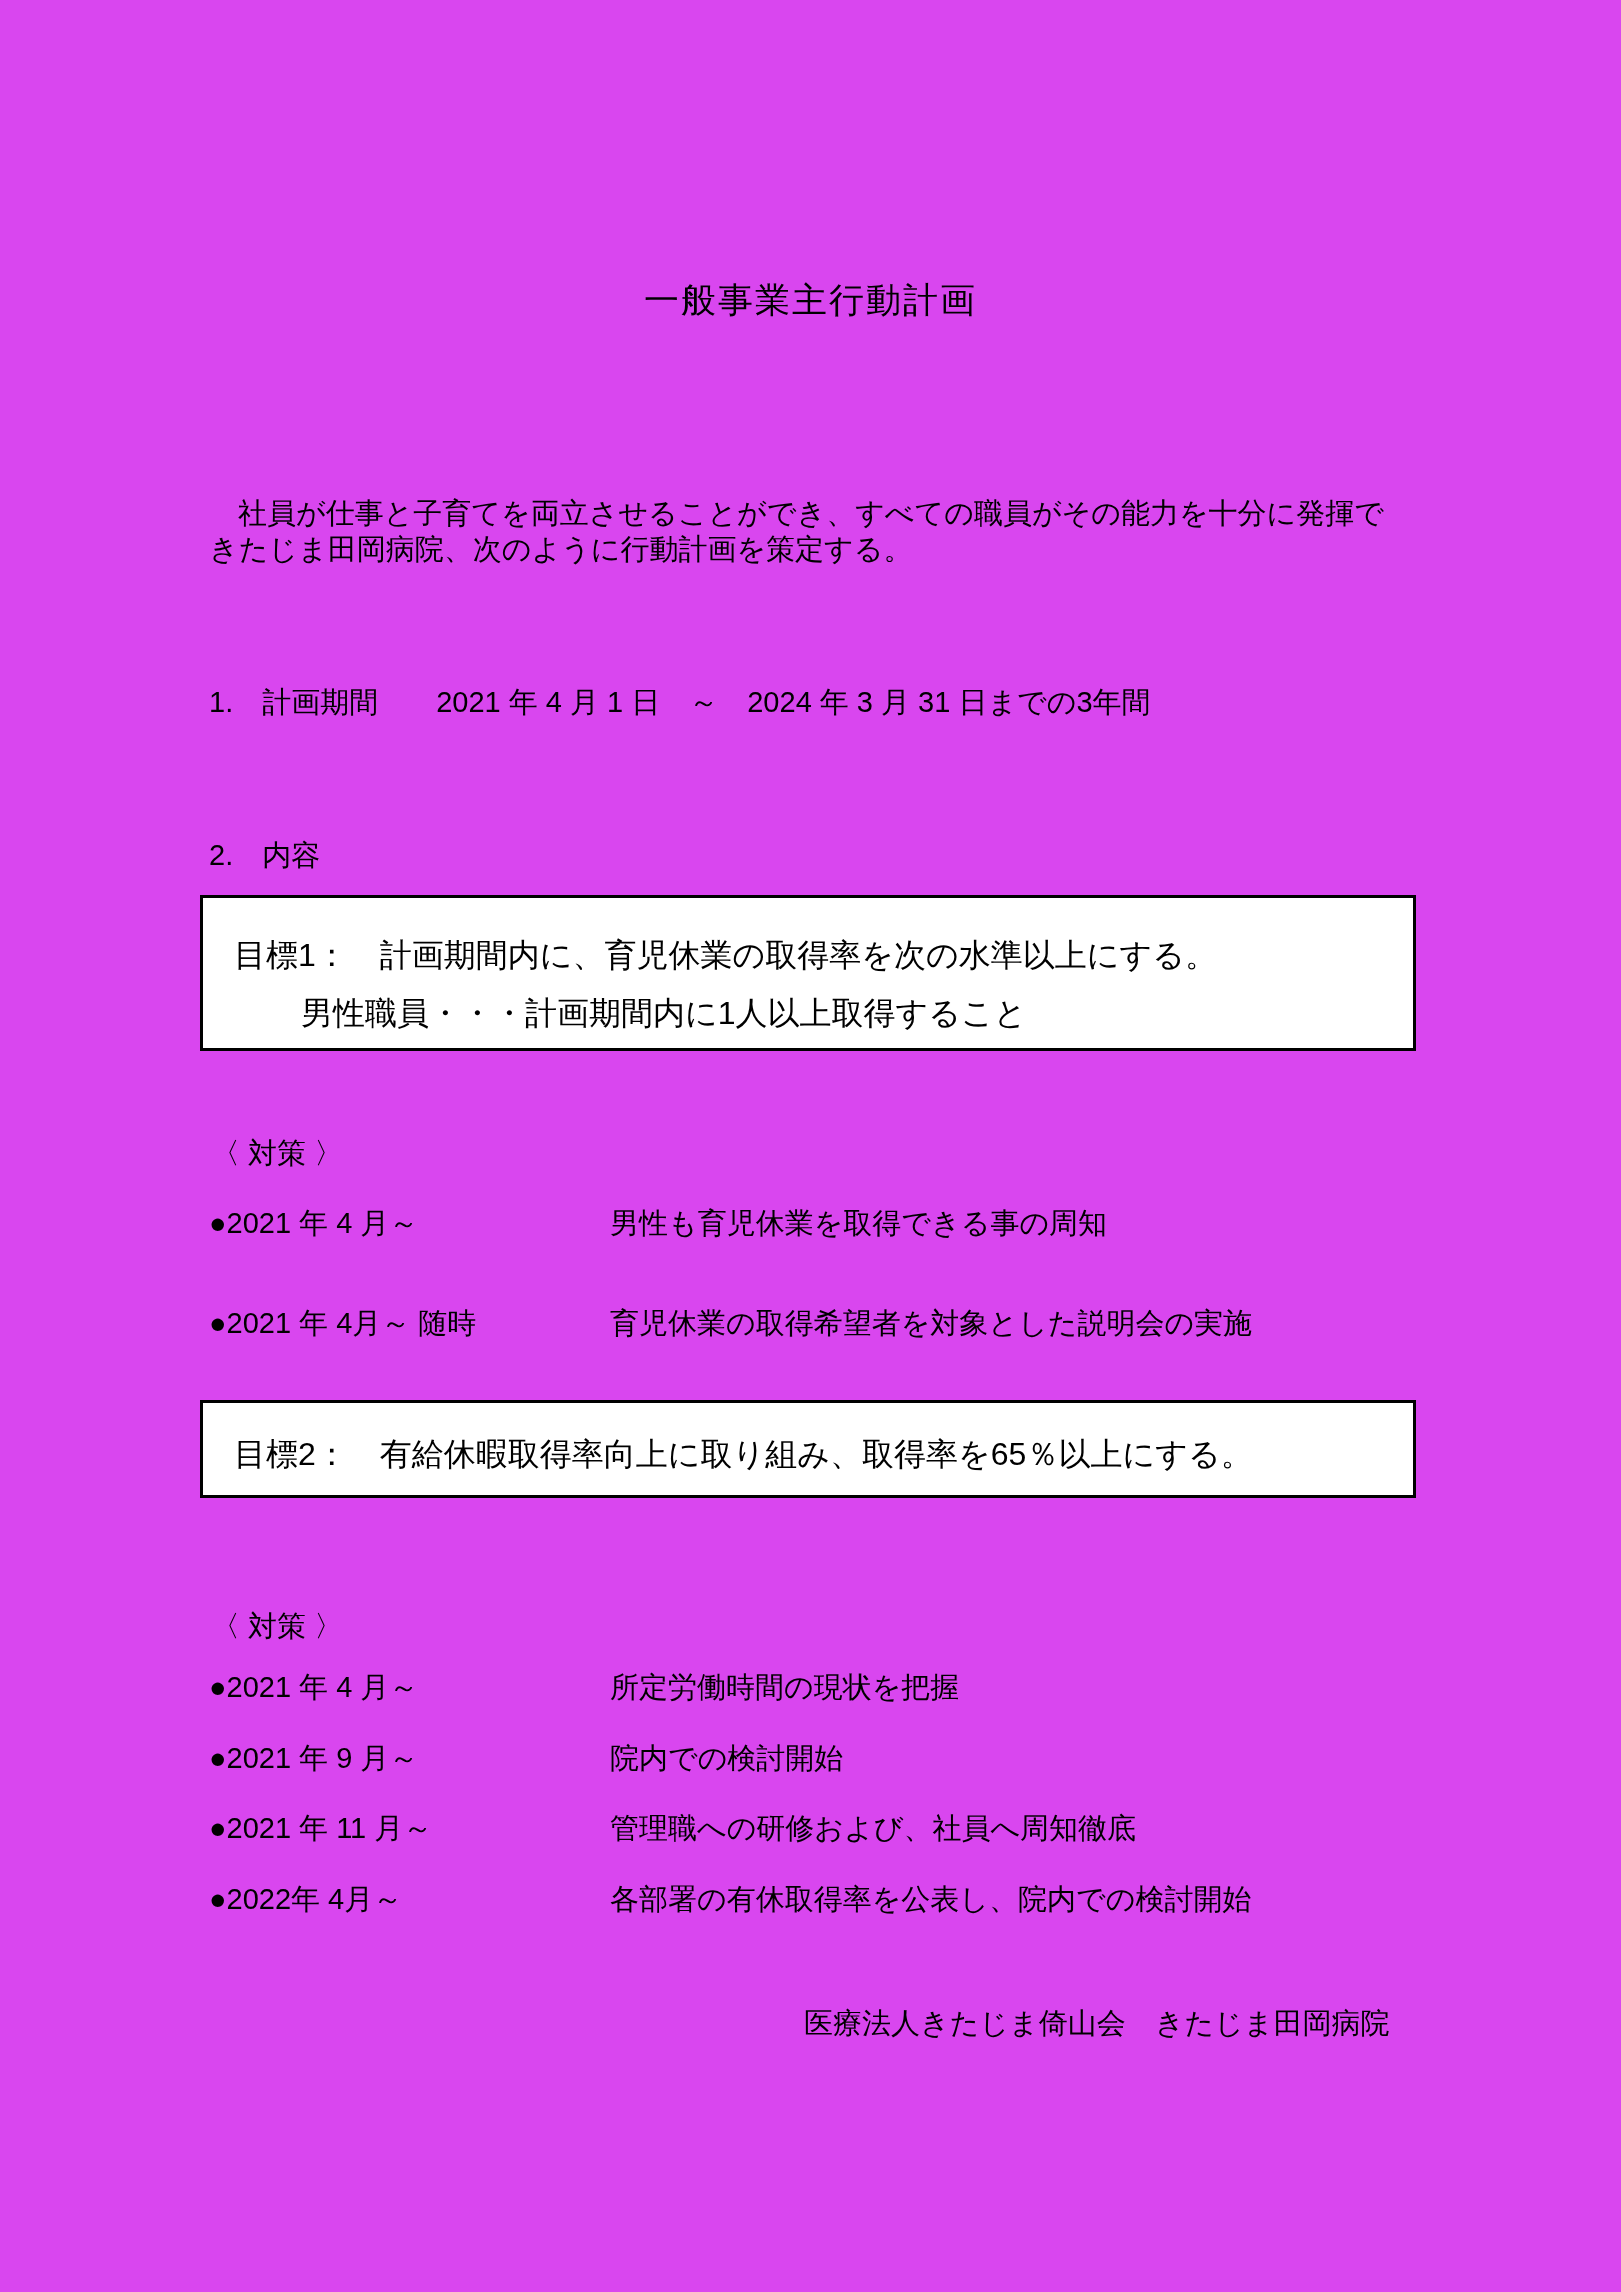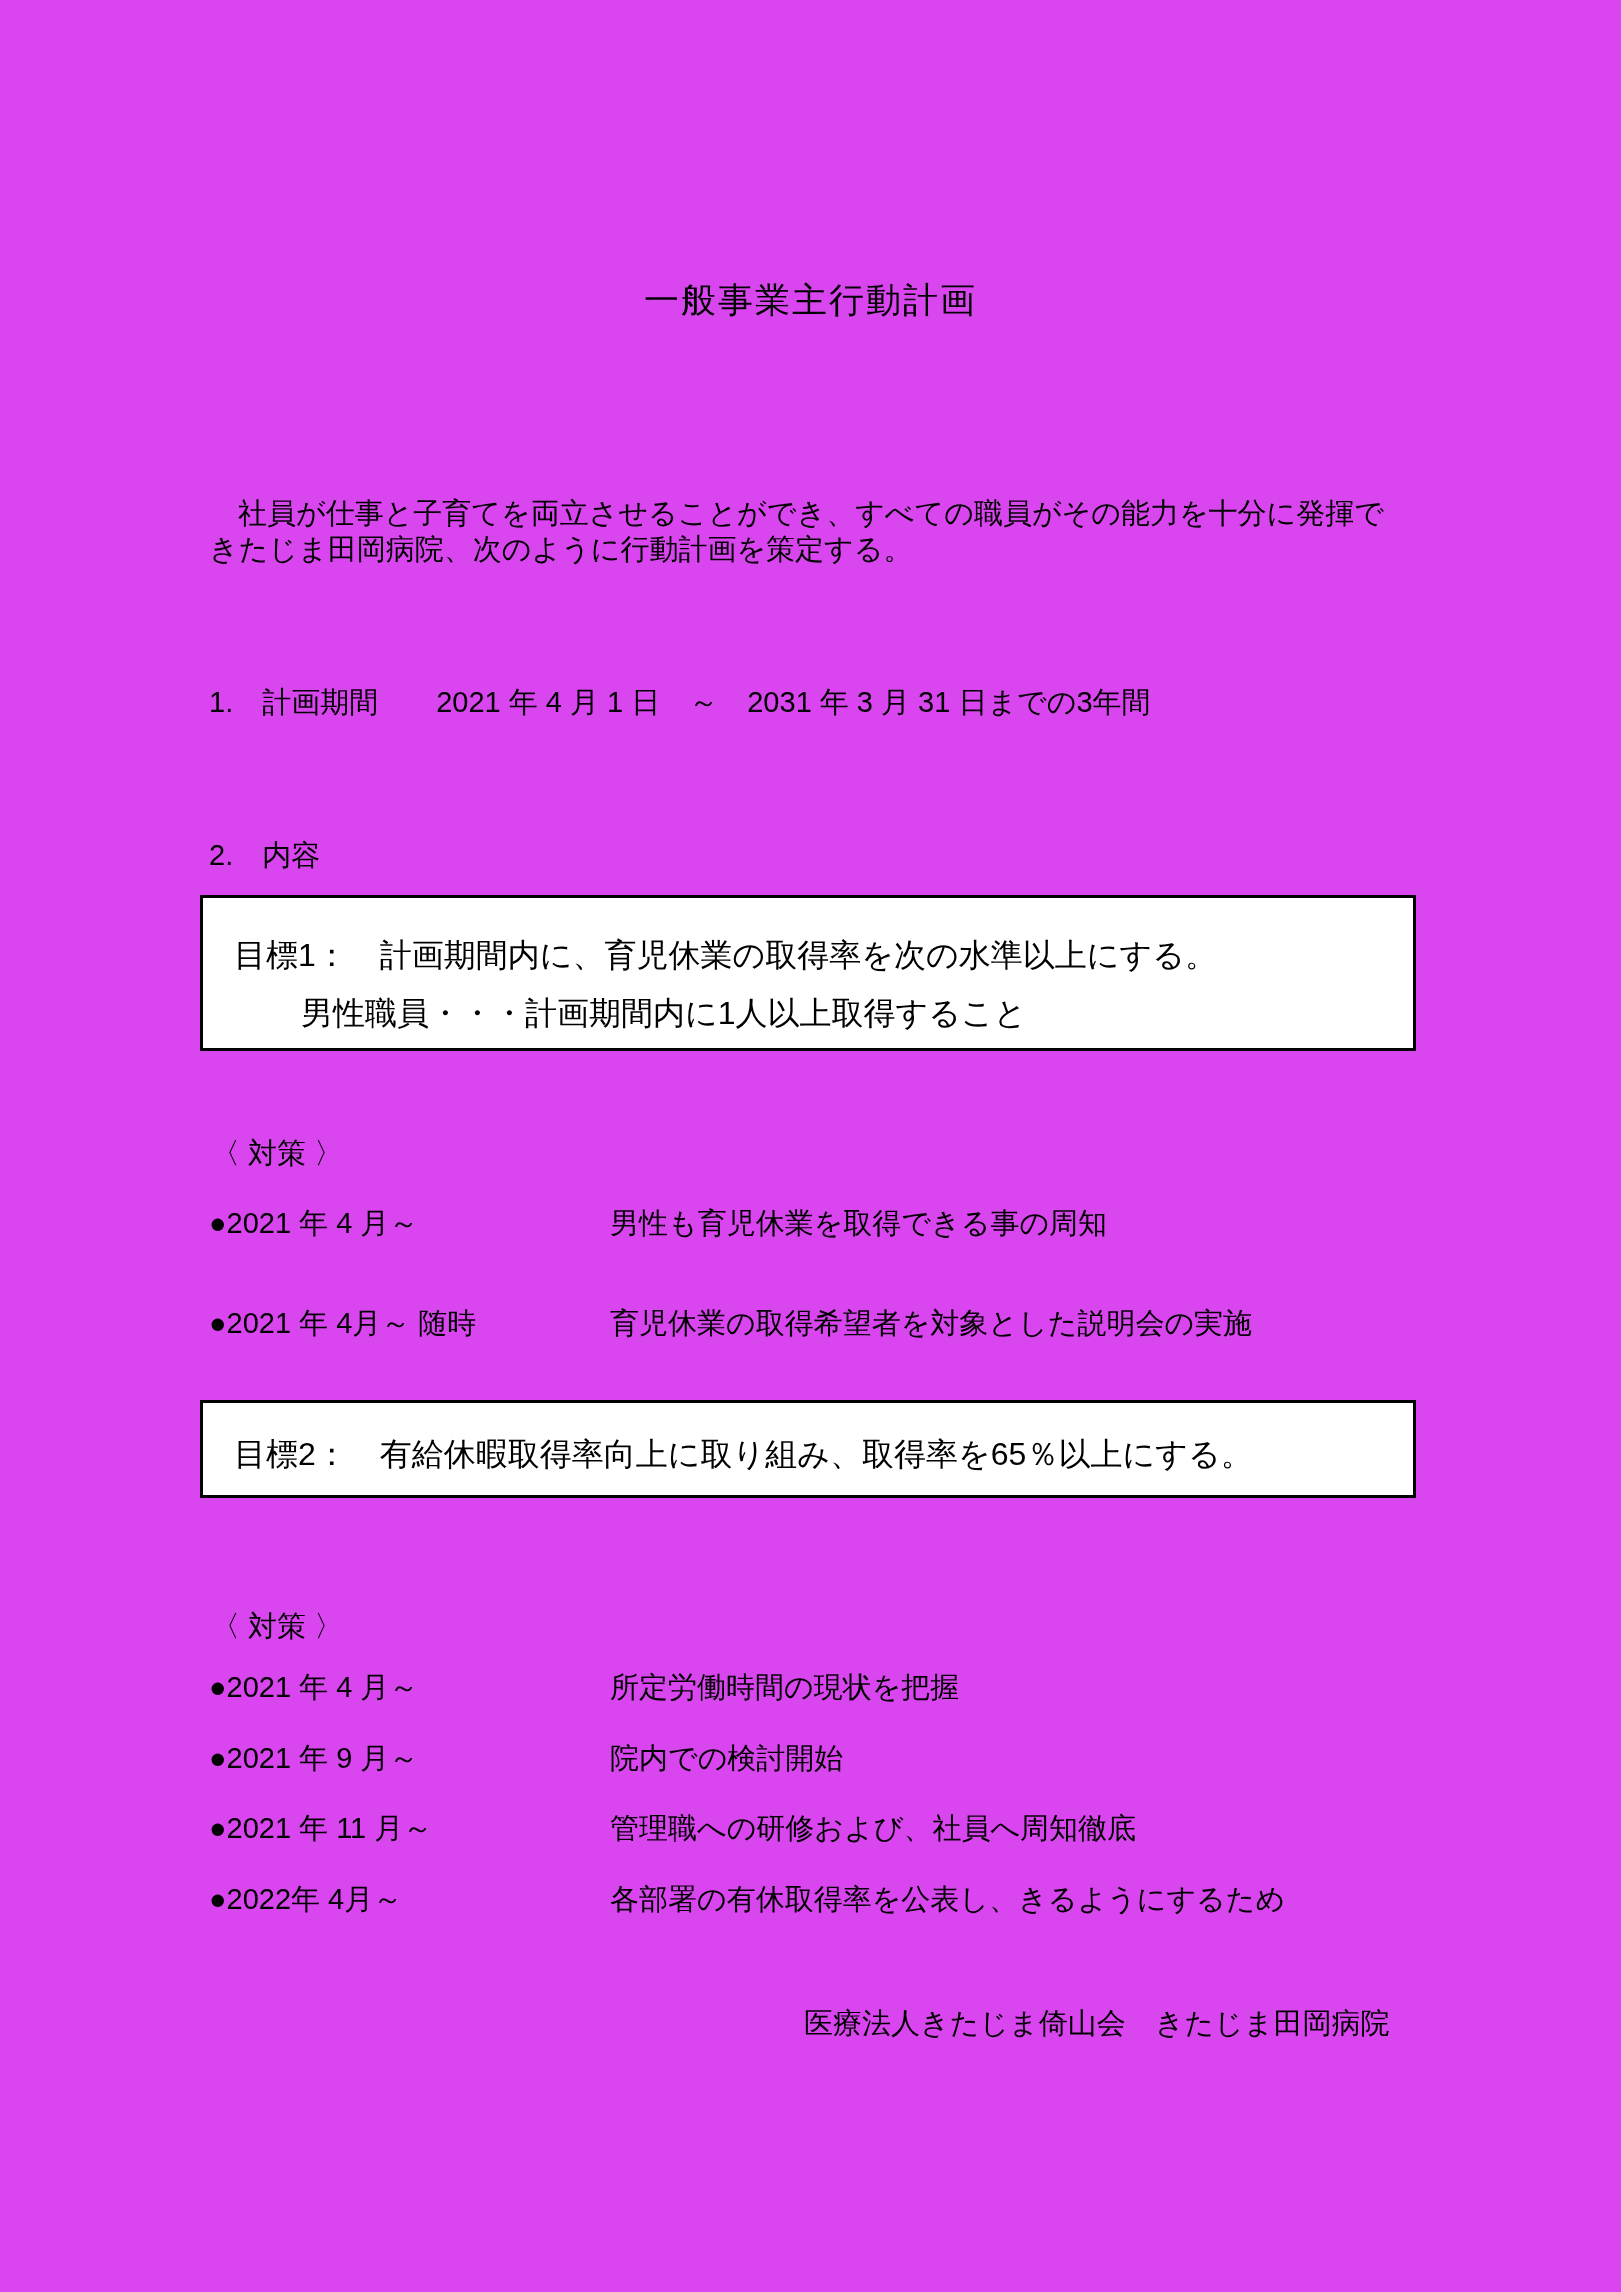--- a/index.html
+++ b/index.html
@@ -122,21 +122,21 @@
 
 <div class="page">
 
   <div class="doc-title">一般事業主行動計画</div>
 
   <div class="intro">
     <div class="intro-line">　社員が仕事と子育てを両立させることができ、すべての職員がその能力を十分に発揮で</div>
     <div class="intro-line">きたじま田岡病院、次のように行動計画を策定する。</div>
   </div>
 
-  <div class="section-line sec1">1.　計画期間　　2021 年 4 月 1 日　～　2031 年 3 月 31 日までの3年間</div>
+  <div class="section-line sec1">1.　計画期間　　2021 年 4 月 1 日　～　2024 年 3 月 31 日までの3年間</div>
 
   <div class="section-line sec2">2.　内容</div>
 
   <div class="goal-box goal1">
     <div class="goal-line1">目標1：　計画期間内に、育児休業の取得率を次の水準以上にする。</div>
     <div class="goal-line2">男性職員・・・計画期間内に1人以上取得すること</div>
   </div>
 
   <div class="measures-heading mh1">〈 対策 〉</div>
 
@@ -166,19 +166,19 @@
     <span class="measure-desc">院内での検討開始</span>
   </div>
 
   <div class="measure-row r2c">
     <span class="measure-label">●2021 年 11 月～</span>
     <span class="measure-desc">管理職への研修および、社員へ周知徹底</span>
   </div>
 
   <div class="measure-row r2d">
     <span class="measure-label">●2022年 4月～</span>
-    <span class="measure-desc">各部署の有休取得率を公表し、きるようにするため</span>
+    <span class="measure-desc">各部署の有休取得率を公表し、院内での検討開始</span>
   </div>
 
   <div class="doc-footer">医療法人きたじま倚山会　きたじま田岡病院</div>
 
 </div>
 
 
 </body></html>

